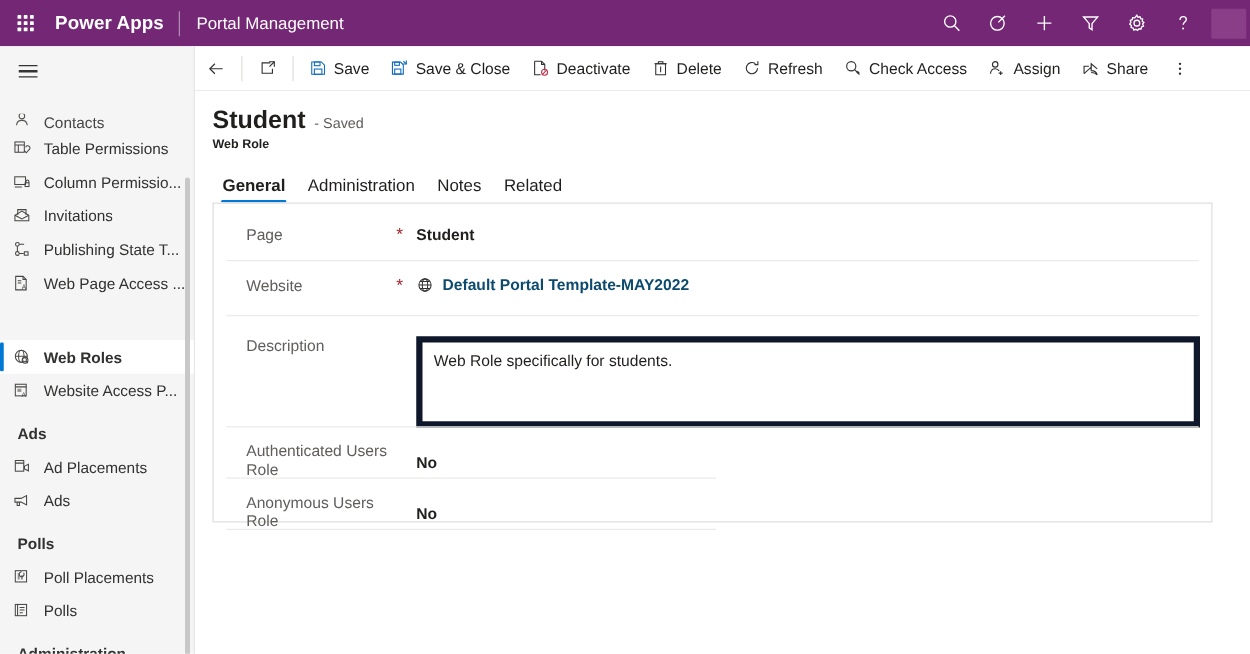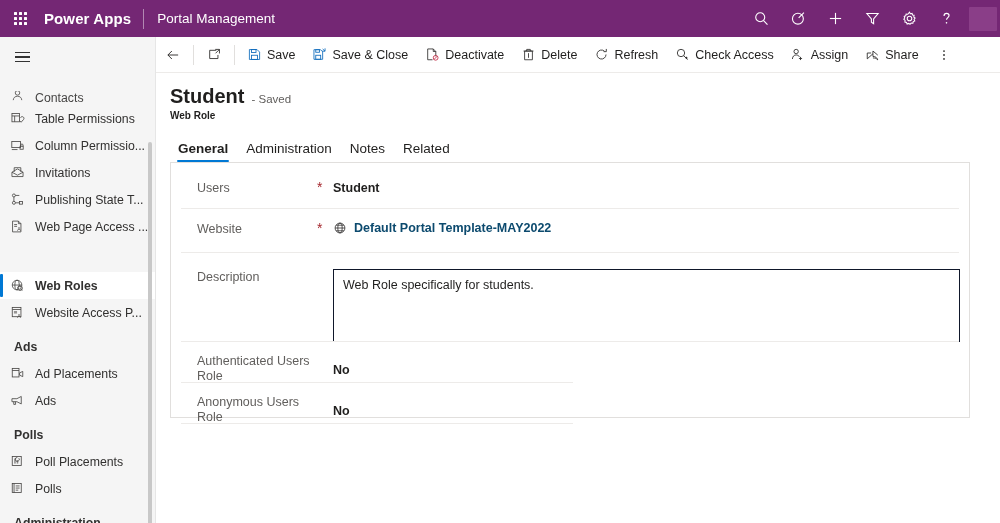--- a/index.html
+++ b/index.html
@@ -218,21 +218,21 @@
   #website-globe { margin-right: 7px; display:flex; align-items:center; color:#323130; }
   #website-link {
     color: #0c4a6e; font-weight: bold; font-size: 12.5px; cursor: pointer;
   }
 
   
   #row-desc { padding-top: 16px; height: 89px; }
   #desc-box {
     margin-left: 0; margin-right: 9px;
     width: 634px; height: 73px;
-    border: 1px solid #0f172a;
+    border: 5px solid #0f172a;
     background: #ffffff;
     font-size: 12.5px; color: #201f1e; font-weight: normal;
     padding: 7px 9px;
     line-height: 16px;
     overflow: hidden;
   }
 
   
   .bool-row { padding-top: 12px; height: 41px; }
   .bool-row .field-label { line-height: 15px; }
@@ -605,21 +605,21 @@
   <div id="tabs">
     <div class="tab active">General</div>
     <div class="tab">Administration</div>
     <div class="tab">Notes</div>
     <div class="tab">Related</div>
   </div>
 
   <div id="form-card">
 
     <div class="field-row" id="row-name">
-      <div class="field-label">Users</div>
+      <div class="field-label">Page</div>
       <div class="req-star">*</div>
       <div class="field-value">Student</div>
       <div class="row-divider" style="bottom:0; width:778px;"></div>
     </div>
 
     <div class="field-row" id="row-website">
       <div class="field-label">Website</div>
       <div class="req-star">*</div>
       <div class="field-value" id="website-value">
         <span id="website-globe">

